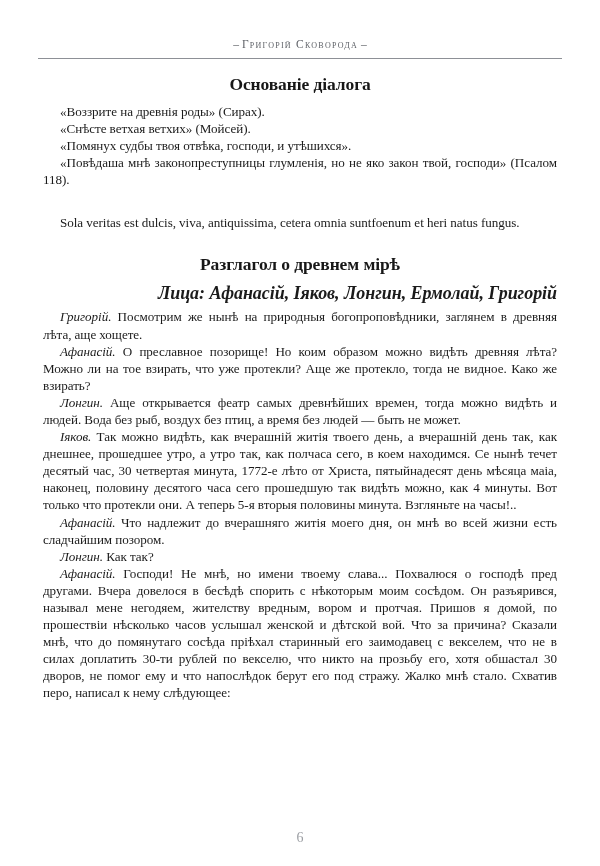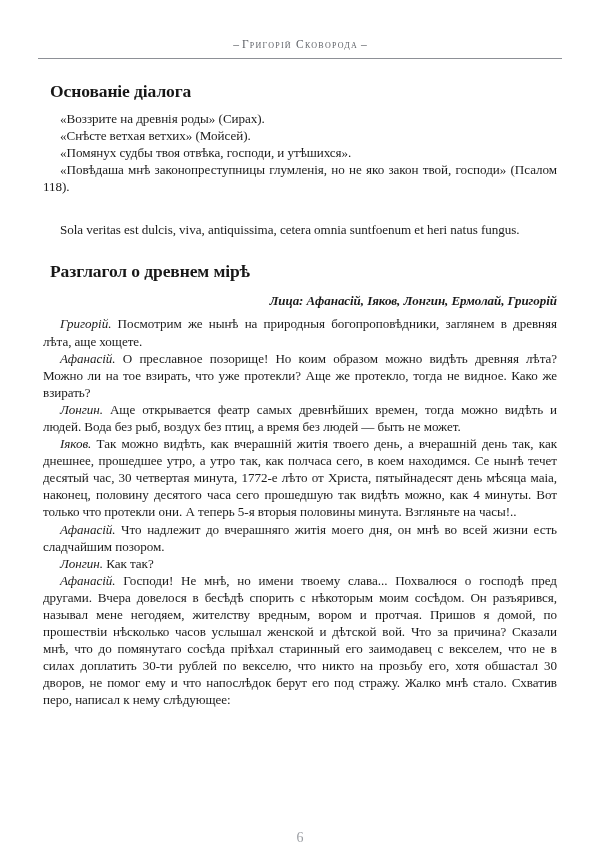--- a/index.html
+++ b/index.html
@@ -54,22 +54,22 @@
 
   
   .content {
     position: absolute;
     left: 43px;
     top: 62px;
     width: 514px;
   }
 
   h2.heading {
-    margin: 7px;
-    text-align: left;
+    margin: 0;
+    text-align: center;
     font-size: 17.5px;
     font-weight: bold;
     letter-spacing: -0.1px;
     color: #171717;
     line-height: 1.25;
   }
   h2.heading-1 { margin-bottom: 7px; }
   h2.heading-2 { margin-top: 23px; margin-bottom: 2px; }
 
   p {
@@ -82,21 +82,21 @@
     hyphens: manual;
     letter-spacing: -0.05px;
   }
   p.epigraph-block { margin-top: 26px; }
 
   .cast {
     margin: 0;
     margin-top: 9px;
     margin-bottom: 6px;
     text-align: right;
-    font-size: 13px;
+    font-size: 18px;
     font-weight: bold;
     font-style: italic;
     text-indent: 0;
     letter-spacing: -0.05px;
   }
 
   .speaker {
     font-style: italic;
   }
 

